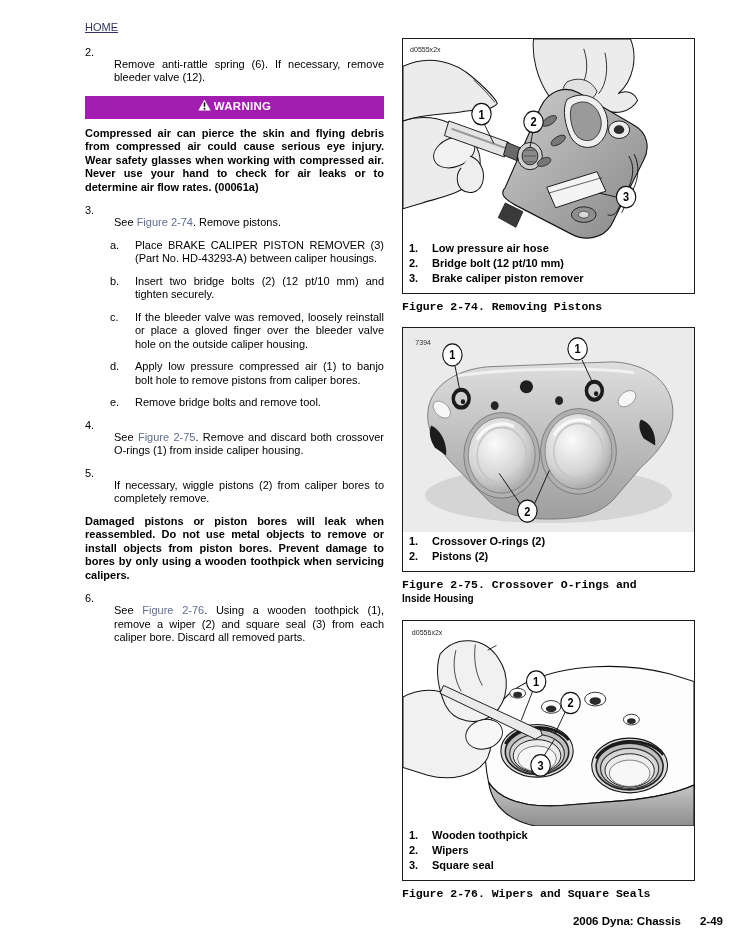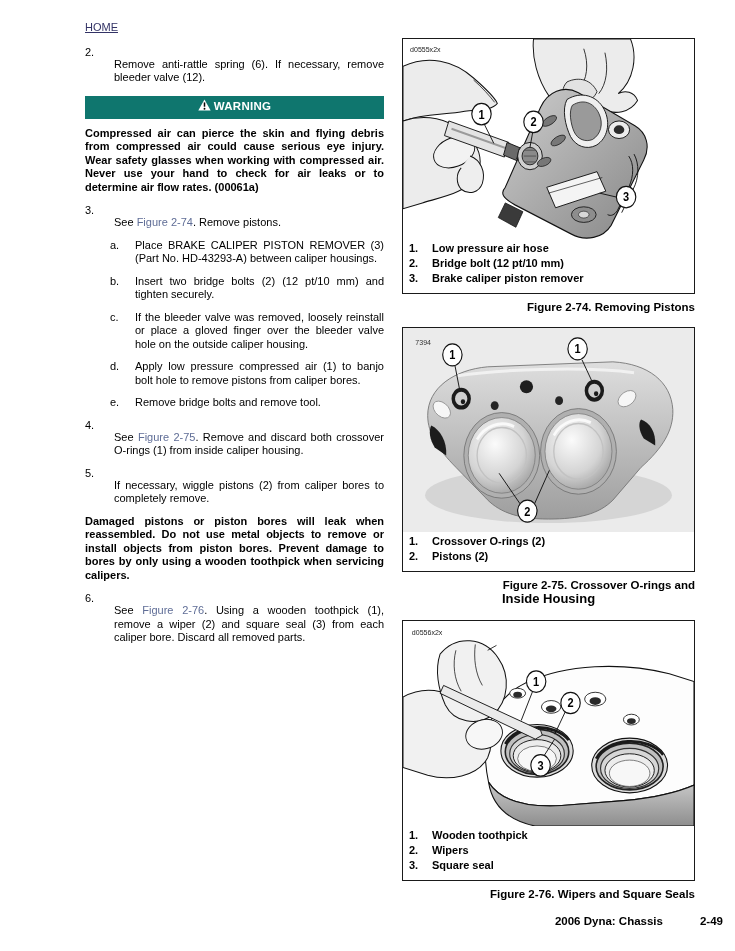--- a/index.html
+++ b/index.html
@@ -11,40 +11,40 @@
   .left-col { position:absolute; left:85px; top:21px; width:299px; font-size:11px; line-height:13.5px; }
   .home-link { color:#333366; text-decoration:underline; font-size:11px; display:inline-block; margin-bottom:11px; cursor:pointer; }
   .step { display:flex; margin-bottom:9px; }
   .step .num { width:29px; flex:none; }
   .step .txt { flex:1; text-align:justify;margin-top:12px; }
   .substep { display:flex; margin:0 0 9px 25px; }
   .substep .num { width:25px; flex:none; }
   .substep .txt { flex:1; text-align:justify; }
   .fig-link { color:#5f6d96; cursor:pointer; }
   .alert-bar {
-    background:#0f766e; color:#fff; height:23px; margin:11px 0 8px;
+    background:#a21caf; color:#fff; height:23px; margin:11px 0 8px;
     display:flex; align-items:center; justify-content:center; gap:3px;
     font-weight:bold; font-size:11.5px; letter-spacing:0.3px;
   }
   .alert-body { font-weight:bold; text-align:justify; margin-bottom:10px; }
   .warn-icon { display:inline-block; }
   
   .right-col { position:absolute; left:402px; top:38px; width:293px; }
   .figbox { border:1px solid #1a1a1a; background:#fff; }
   .figart { display:block; }
   .legend { padding:2px 6px 7px 6px; font-weight:bold; font-size:11px; line-height:15px; }
   .legrow { display:flex; }
   .legrow .lnum { width:23px; flex:none; }
   .legrow .ltxt { flex:1; }
   .lcont { margin-left:23px; }
-  .figcap { text-align:right; font-weight:bold; font-size:11.5px; line-height:14px; margin:6px 0 13px; }
+  .figcap { text-align:left; font-weight:bold; font-size:11.5px; line-height:14px; margin:6px 0 13px;font-family:Liberation Mono, monospace; }
   .figcap.tight { margin-bottom:0; }
-  .figcap2 { text-align:center; font-weight:bold; font-size:13px; line-height:14px; margin-bottom:14px; }
+  .figcap2 { font-weight:bold; font-size:10px; line-height:14px; margin-bottom:14px; }
   
-  .footer { position:absolute; top:915px; right:12px; display:flex; gap:37px; font-weight:bold; font-size:11.5px; }
+  .footer { position:absolute; top:915px; right:12px; display:flex; gap:19px; font-weight:bold; font-size:11.5px; }
 </style>
 </head>
 <body>
 
 <div class="left-col">
 
   <a class="home-link">HOME</a>
 
   <div class="step">
     <span class="num">2.</span>

